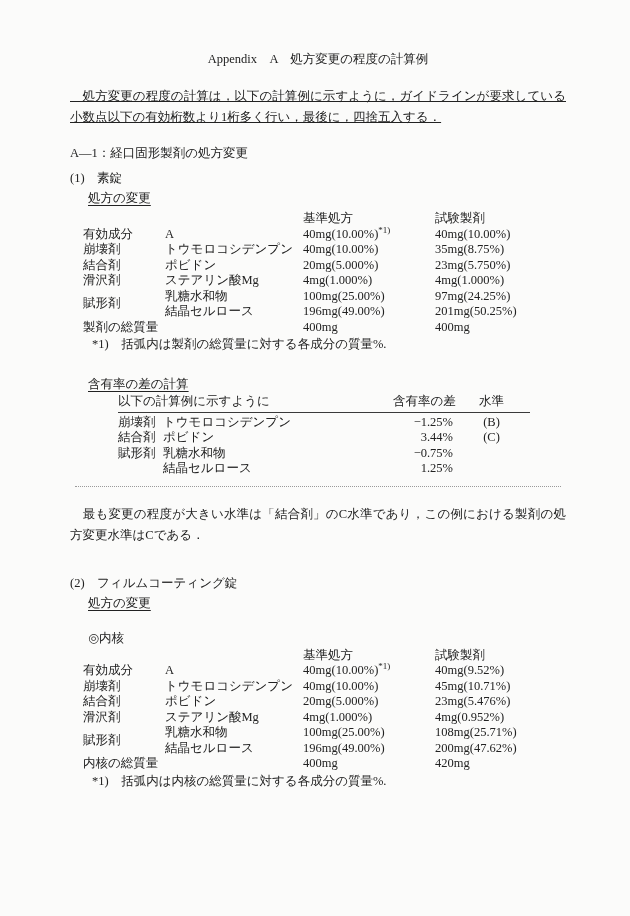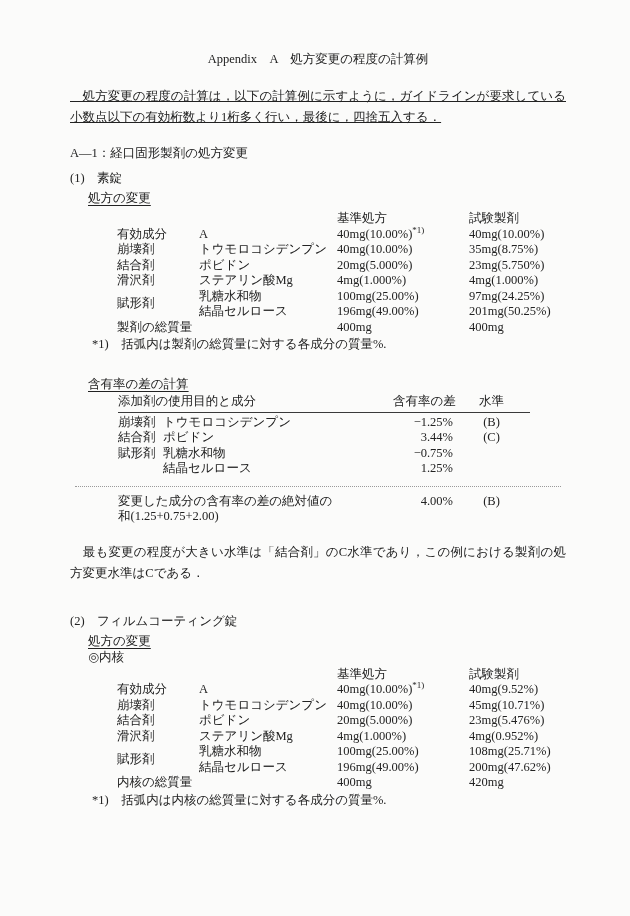--- a/index.html
+++ b/index.html
@@ -16,26 +16,26 @@
   .title { text-align:center; font-weight:normal; font-size:12.5px; line-height:14px; }
 
   .para { line-height:21px; margin-top:20px; text-align:justify;text-decoration:underline; }
 
   .sec-a1 { margin-top:17px; line-height:16px; }
   .item-head { margin-top:9px; line-height:16px; }
   .u-head {
     margin-top:4px; margin-left:18px; line-height:16px;
     text-decoration:underline; text-underline-offset:3px;
   }
-  .core-head { margin-top:0; margin-left:18px; line-height:16px; }
+  .core-head { margin-top:19px; margin-left:18px; line-height:16px; }
 
   
   table { border-collapse:collapse; table-layout:fixed; }
   td { white-space:nowrap; vertical-align:top; line-height:15.5px; padding:0; font-size:12.5px; }
-  .ftable { margin-left:47px; margin-top:5px; width:482px; }
+  .ftable { margin-left:13px; margin-top:5px; width:482px; }
   .ftable .c1 { width:82px; } .ftable .c2 { width:138px; }
   .ftable .c3 { width:132px; } .ftable .c4 { width:130px; }
   .ftable td.vmid { vertical-align:middle; }
   sup.fn-ref { font-size:9px; vertical-align:super; line-height:0; }
 
   .footnote { margin-left:22px; margin-top:1px; line-height:16px; }
 
   
   .dtable { margin-left:48px; margin-top:2px; width:412px; }
   .dtable .c1 { width:45px; } .dtable .c2 { width:230px; }
@@ -137,21 +137,21 @@
 
   <table class="dtable">
     <colgroup>
         <col class="c1">
         <col class="c2">
         <col class="c3">
         <col class="c4">
       </colgroup>
     <tbody>
         <tr class="dhead">
-      <td colspan="2">添加剤の使用目的と成分</td>
+      <td colspan="2">以下の計算例に示すように</td>
       <td class="num">含有率の差</td>
       <td class="lvl">水準</td>
     </tr>
     <tr class="body-first">
       <td>崩壊剤</td>
       <td>トウモロコシデンプン</td>
       <td class="num">−1.25%</td>
       <td class="lvl">(B)</td>
     </tr>
     <tr>
@@ -170,28 +170,20 @@
       <td></td>
       <td>結晶セルロース</td>
       <td class="num">1.25%</td>
       <td class="lvl"></td>
     </tr>
   </tbody>
     </table>
 
   <div class="dotted-divider"></div>
 
-  <div class="sumrow">
-    <div class="lbl">
-      <div>変更した成分の含有率の差の絶対値の</div>
-      <div>和(1.25+0.75+2.00)</div>
-    </div>
-    <div class="val">4.00%</div>
-    <div class="lvl">(B)</div>
-  </div>
 
   <p class="para2">　最も変更の程度が大きい水準は「結合剤」のC水準であり，この例における製剤の処方変更水準はCである．</p>
 
   <div class="item2">(2)　フィルムコーティング錠</div>
 
   <div class="u-head">処方の変更</div>
 
   <div class="core-head">◎内核</div>
 
   <table class="ftable mt-table2">

